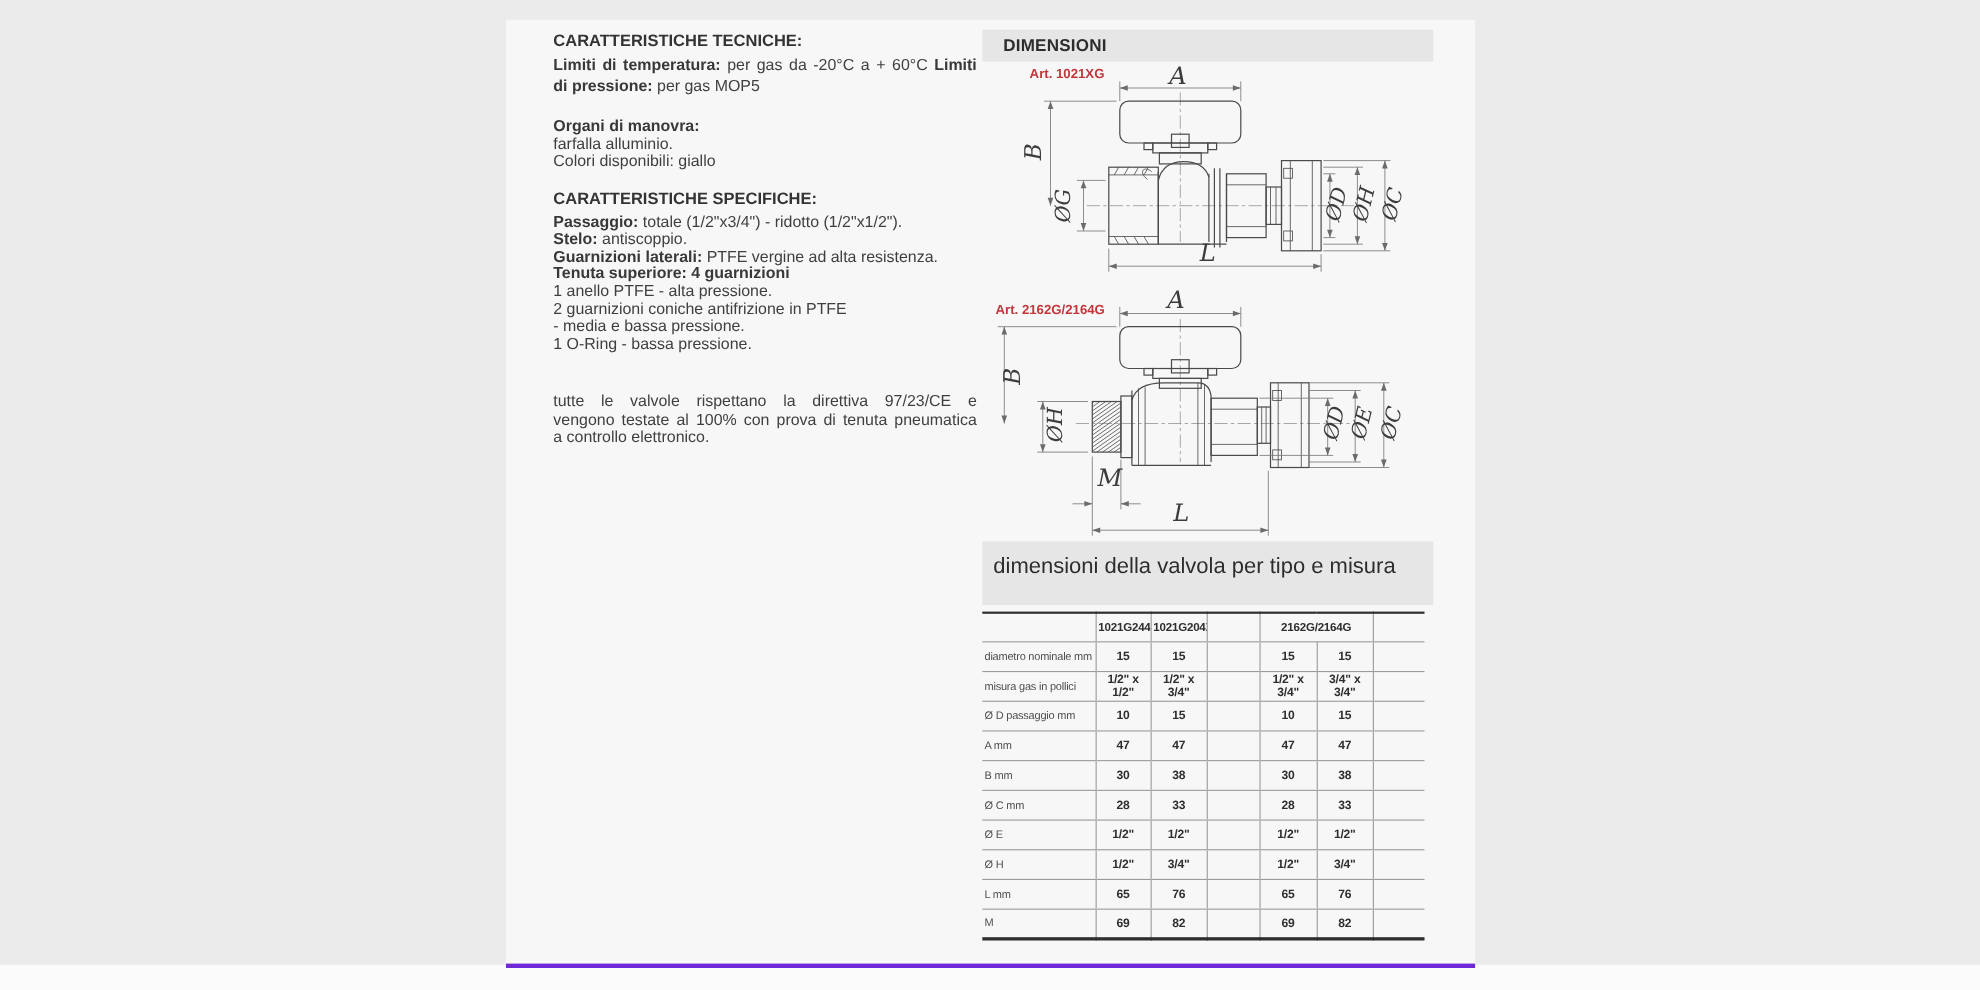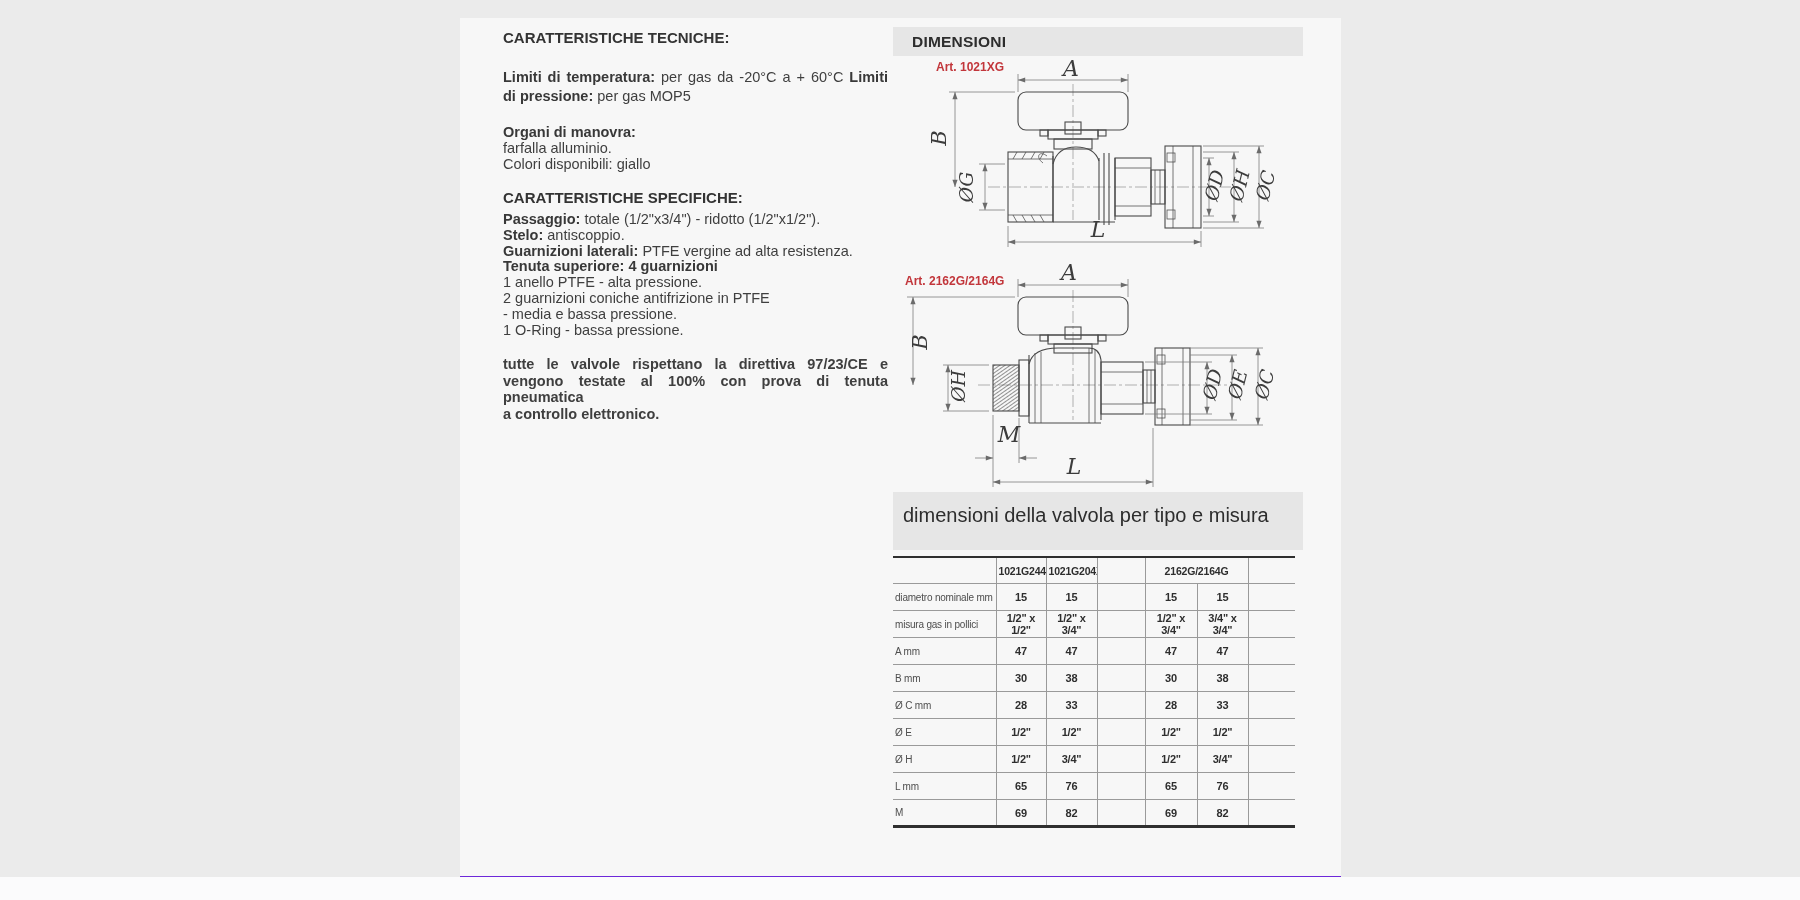--- a/index.html
+++ b/index.html
@@ -2,31 +2,31 @@
 <html><head>
 <meta charset="utf-8">
 <style>
   html, body { margin:0; padding:0; width:1800px; height:900px; }
   body { background:#ebebeb; font-family:"Liberation Sans", sans-serif; color:#3f3f3f;
          position:relative; overflow:hidden; }
 
   .bottom-strip { position:absolute; left:0; top:877px; width:1800px; height:23px; background:#fbfbfc; }
 
   .page { position:absolute; left:460px; top:18px; width:881px; height:858px;
-          background:#f7f7f7; border-bottom:1px solid #6d28d9; }
+          background:#f7f7f7; border-bottom:4px solid #6d28d9; }
 
   
   .leftcol { position:absolute; left:43px; top:11px; width:385px; font-size:14.5px; line-height:16px; }
   .h-sec  { font-size:15px; font-weight:bold; color:#333; line-height:18px; }
-  .p-lim  { margin-top:21px; line-height:18.5px; }
+  .p-lim  { margin-top:4px; line-height:18.5px; }
   .jl     { text-align:justify; text-align-last:justify; }
   .organi { margin-top:3px; line-height:16px; }
   .h-sec2 { margin-top:17px; }
   .specs  { margin-top:5px; line-height:15.8px; white-space:nowrap; }
-  .directive { margin-top:18px; font-weight:bold; line-height:16.5px; }
+  .directive { margin-top:36px; font-weight:normal; line-height:16.5px; }
   b { color:#383838; }
 
   
   .band { position:absolute; left:433px; width:410px; background:#e6e6e6; color:#2d2d2d; }
   .band1 { top:9px; height:29px; line-height:29px; font-size:15.5px; font-weight:bold;
            letter-spacing:.2px; padding-left:19px; box-sizing:border-box; }
   .band2 { top:474px; height:58px; padding:7px 10px; box-sizing:border-box; }
   .band2 .t1 { font-size:15px; font-weight:bold; }
   .band2 .t2 { font-size:20px; font-weight:normal; margin-top:5px; }
 
@@ -336,20 +336,29 @@
       <tr>
         <td class="rowlab">misura gas in pollici</td>
         <td class="vl val">1/2" x 1/2"</td>
         <td class="vl val">1/2" x 3/4"</td>
         <td class="vl"></td>
         <td class="vl val">1/2" x 3/4"</td>
         <td class="vl val">3/4" x 3/4"</td>
         <td class="vl"></td>
       </tr>
       <tr>
+        <td class="rowlab">Ø D passaggio mm</td>
+        <td class="vl val">10</td>
+        <td class="vl val">15</td>
+        <td class="vl"></td>
+        <td class="vl val">10</td>
+        <td class="vl val">15</td>
+        <td class="vl"></td>
+      </tr>
+      <tr>
         <td class="rowlab">A mm</td>
         <td class="vl val">47</td>
         <td class="vl val">47</td>
         <td class="vl"></td>
         <td class="vl val">47</td>
         <td class="vl val">47</td>
         <td class="vl"></td>
       </tr>
       <tr>
         <td class="rowlab">B mm</td>

